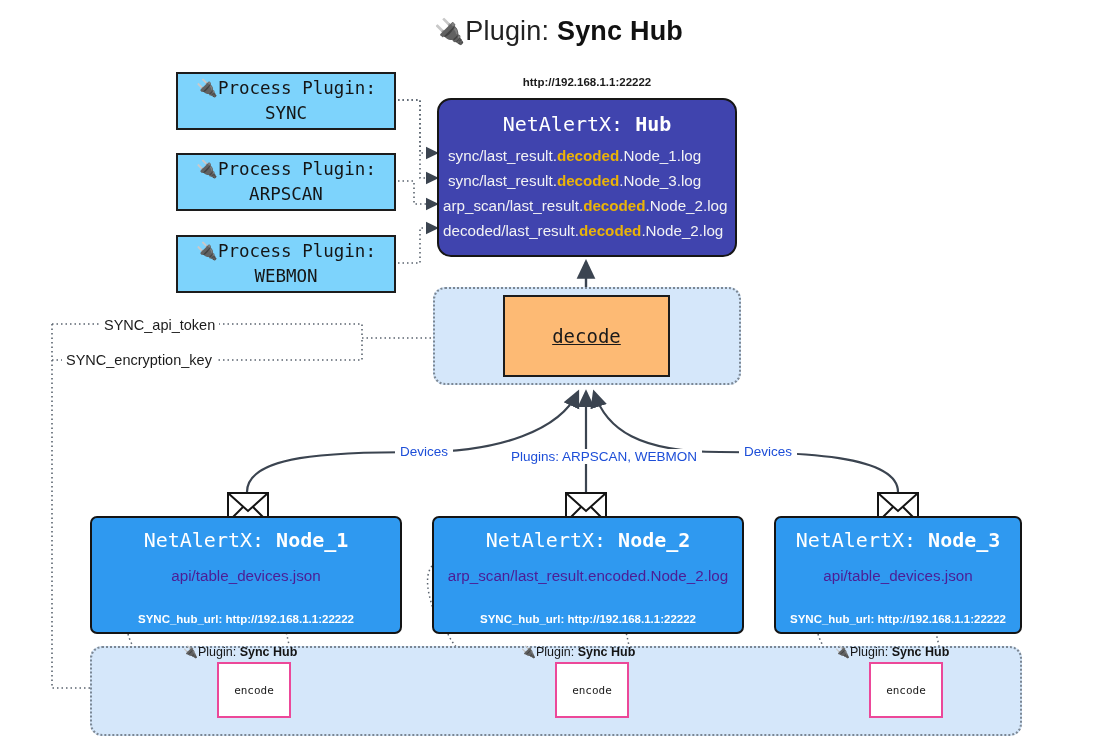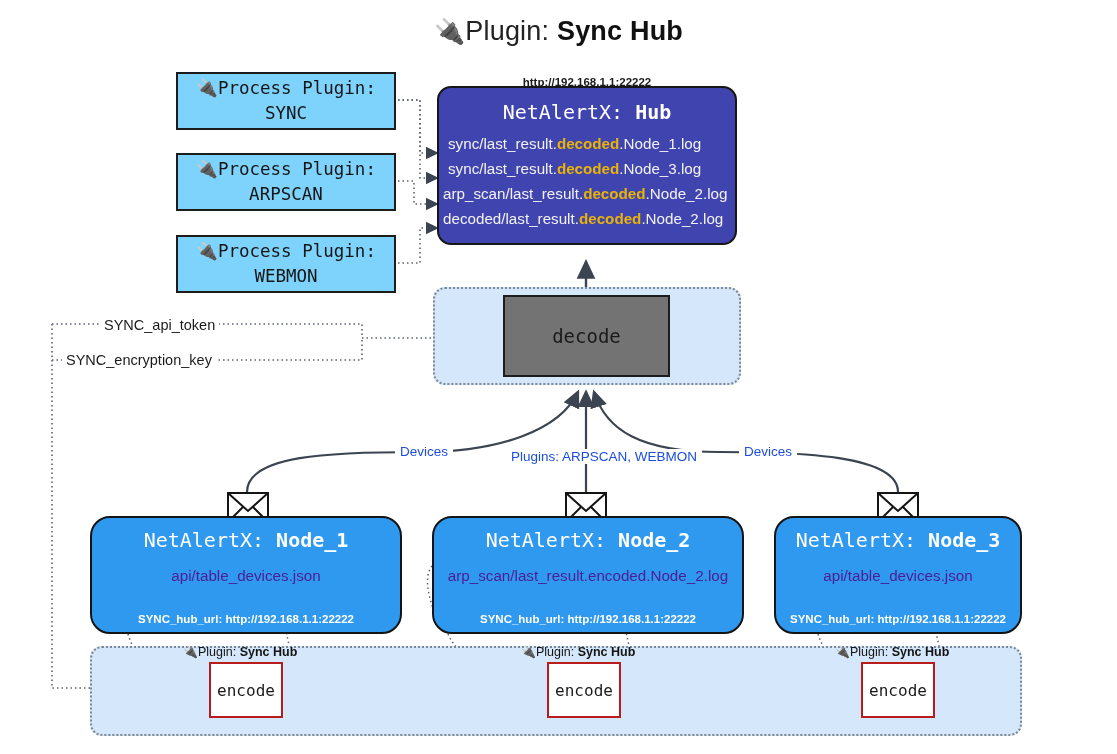--- a/index.html
+++ b/index.html
@@ -57,21 +57,21 @@
   
   #hub-url {
     position: absolute;
     left: 437px; top: 76px; width: 300px;
     text-align: center;
     font-size: 11.5px;
     font-weight: bold;
     color: #1b1b1b;
   }
   #hub-box {
-    left: 437px; top: 86px; width: 300px; height: 159px;
+    left: 437px; top: 98px; width: 300px; height: 159px;
     background: #4044ae;
     border: 2.5px solid #161616;
     border-radius: 14px;
     color: #ffffff;
     padding-top: 9px;
     box-sizing: border-box;
   }
   #hub-box .hub-title {
     text-align: center;
     font-family: "DejaVu Sans Mono", "Liberation Mono", monospace;
@@ -95,26 +95,27 @@
 
   
   #decode-group {
     left: 433px; top: 287px; width: 308px; height: 98px;
     background: #d5e7fa;
     border: 2px dotted #7b8794;
     border-radius: 12px;
   }
   #decode-box {
     left: 503px; top: 295px; width: 167px; height: 82px;
-    background: #737373;
+    background: #fdba74;
     border: 2px solid #1c1c1c;
     display: flex; align-items: center; justify-content: center;
     font-family: "DejaVu Sans Mono", "Liberation Mono", monospace;
     font-size: 19px;
     color: #1a1a1a;
+    text-decoration: underline;
   }
 
   
   .sync-label {
     position: absolute;
     font-size: 14.5px;
     color: #1b1b1b;
     background: #ffffff;
     padding: 0 4px;
     white-space: nowrap;
@@ -133,21 +134,21 @@
     white-space: nowrap;
   }
   #label-devices-left  { left: 395px; top: 444px; }
   #label-devices-right { left: 739px; top: 444px; }
   #label-plugins-mid   { left: 506px; top: 449px; }
 
   
   .node-box {
     background: #2f99f0;
     border: 2.5px solid #141414;
-    border-radius: 20px;
+    border-radius: 7px;
     color: #ffffff;
     box-sizing: border-box;
     height: 118px;
     top: 516px;
     padding-top: 8px;
   }
   .node-box .node-title {
     text-align: center;
     font-family: "DejaVu Sans Mono", "Liberation Mono", monospace;
     font-size: 20px;
@@ -183,25 +184,26 @@
     left: 90px; top: 646px; width: 932px; height: 90px;
     background: #d5e7fa;
     border: 2px dotted #7b8794;
     border-radius: 12px;
   }
   .encode-box {
     position: absolute;
     width: 70px; height: 52px;
     top: 662px;
     background: #ffffff;
-    border: 2px solid #b91c1c;
+    border: 2px solid #ec4899;
     display: flex; align-items: center; justify-content: center;
     font-family: "DejaVu Sans Mono", "Liberation Mono", monospace;
-    font-size: 16px;
+    font-size: 11px;
     color: #1a1a1a;
+    margin-left: 8px;
   }
   #encode1 { left: 209px; }
   #encode2 { left: 547px; }
   #encode3 { left: 861px; }
   .encode-caption {
     position: absolute;
     top: 645px;
     font-size: 12.5px;
     color: #141414;
     white-space: nowrap;

